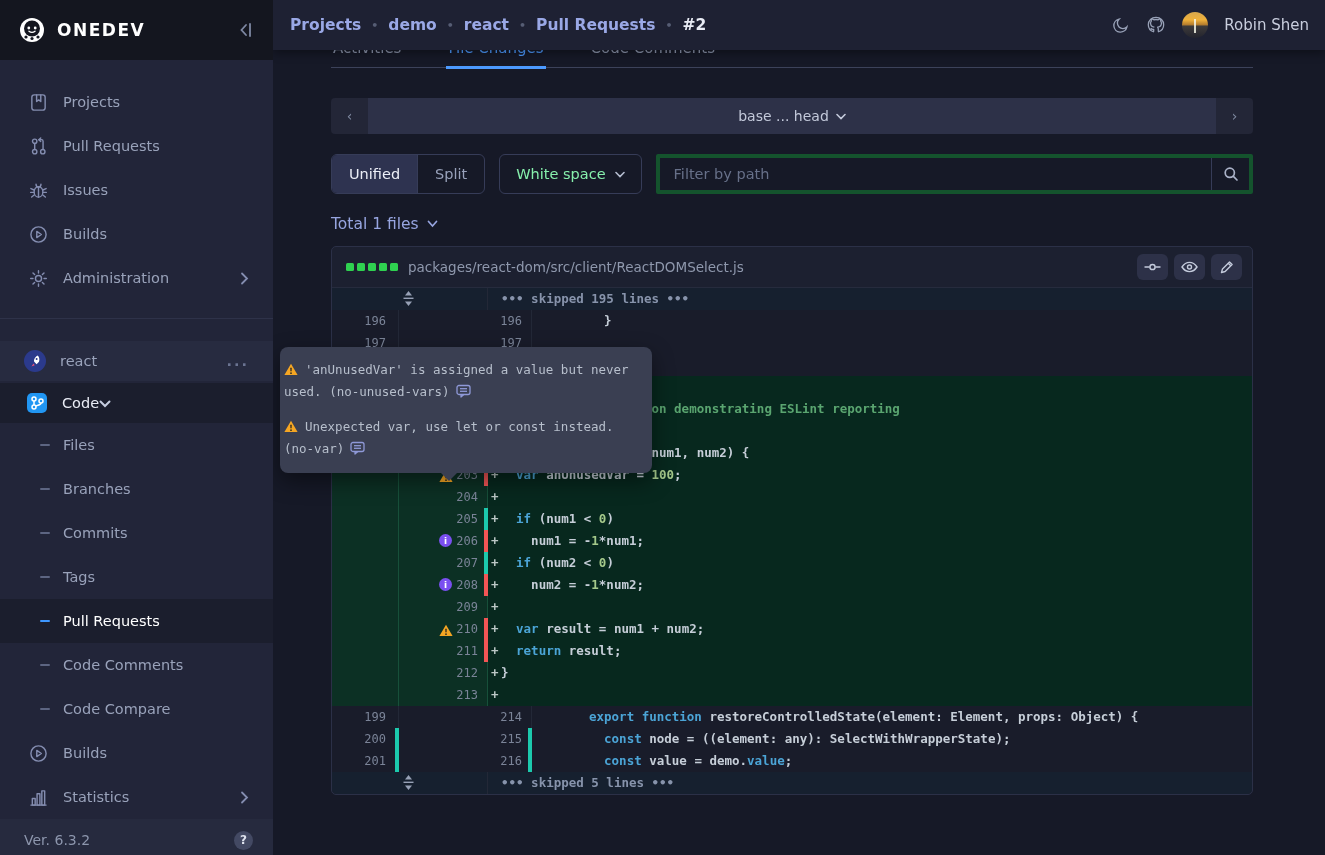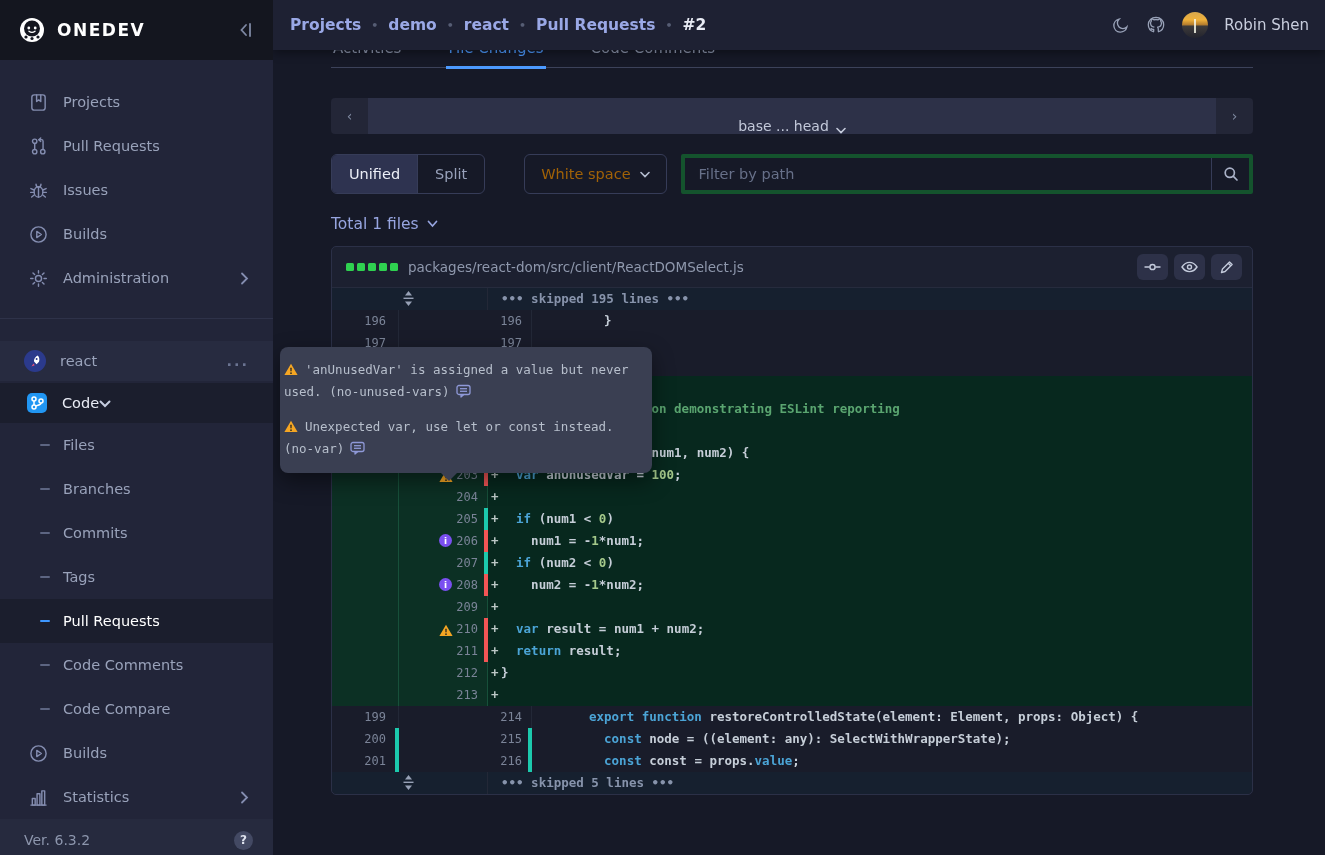--- a/index.html
+++ b/index.html
@@ -58,31 +58,31 @@
   
   .tabs { display:flex; border-bottom:1px solid #3c425a; height:35px; }
   .tab { margin-right:43px; font-size:15px; color:#8d96ad; padding:6px 2px 8px; cursor:pointer; }
   .tab.active { color:#4c9aff; border-bottom:3px solid #4c9aff; margin-bottom:-2px; }
 
   
   .revbar { height:36px; margin-top:30px; background:#232637; border-radius:4px; display:flex;
     overflow:hidden; }
   .rev-cap { width:37px; flex:none; display:flex; align-items:center; justify-content:center;
     color:#7e889f; cursor:pointer; font-size:14px; }
-  .rev-mid { flex:1; background:#2d3148; display:flex; align-items:flex-end; justify-content:center;
+  .rev-mid { flex:1; background:#2d3148; display:flex; align-items:center; justify-content:center;
     color:#c3c9da; font-size:14px; gap:7px; cursor:pointer; }
 
   
   .controls { display:flex; gap:14px; margin-top:20px; height:40px; }
   .seg-group { display:flex; border:1px solid #363c58; border-radius:6px; overflow:hidden; }
   .seg { padding:0 17px; display:flex; align-items:center; font-size:14.5px; color:#98a1ba; cursor:pointer; }
   .seg.active { background:#2e3350; color:#eceff7; }
   .seg + .seg { border-left:1px solid #363c58; }
-  .ws-btn { border:1px solid #363c58; border-radius:6px; padding:16px 16px; color:#a16207;
-    display:flex; align-items:center; gap:9px; font-size:14.5px; cursor:pointer;margin-left:25px; }
+  .ws-btn { border:1px solid #363c58; border-radius:6px; padding:16px 16px; color:#86efac;
+    display:flex; align-items:center; gap:9px; font-size:14.5px; cursor:pointer; }
   .filter-group { flex:1; display:flex; border:4px solid #14532d; border-radius:2px; overflow:hidden; }
   .filter-group input { flex:1; background:transparent; border:none; outline:none; color:#cdd3e2;
     padding:0 14px; font-size:14.5px; font-family:"DejaVu Sans",sans-serif; }
   .filter-group input::placeholder { color:#677089; }
   .search-btn { width:38px; border-left:1px solid #363c58; display:flex; align-items:center;
     justify-content:center; cursor:pointer; }
 
   .total-row { margin-top:21px; color:#97a5e0; font-size:15.5px; display:flex; align-items:center;
     gap:8px; cursor:pointer; width:fit-content; }
 
@@ -515,21 +515,21 @@
                 <div class="d-content"><span class="sign"></span><span><span class="kw">export function</span><span class="pl"> restoreControlledState(element: Element, props: Object) {</span></span></div>
               </div>
               <div class="drow ctx">
                 <div class="g-old">200<span class="bar teal"></span></div>
                 <div class="g-new">215<span class="bar teal"></span></div>
                 <div class="d-content"><span class="sign"></span><span><span class="pl">  </span><span class="kw">const</span><span class="pl"> node = ((element: any): SelectWithWrapperState);</span></span></div>
               </div>
               <div class="drow ctx">
                 <div class="g-old">201<span class="bar teal"></span></div>
                 <div class="g-new">216<span class="bar teal"></span></div>
-                <div class="d-content"><span class="sign"></span><span><span class="pl">  </span><span class="kw">const</span><span class="pl"> const = props.</span><span class="kw">value</span><span class="pl">;</span></span></div>
+                <div class="d-content"><span class="sign"></span><span><span class="pl">  </span><span class="kw">const</span><span class="pl"> value = demo.</span><span class="kw">value</span><span class="pl">;</span></span></div>
               </div>
               <div class="drow skip">
                 <div class="g-skip">
                   <span class="expand-btn"><svg width="13" height="15" viewBox="0 0 13 15">
                       <path d="M6.5 0 10 4.5H3z" fill="#97a1b6"></path>
                       <rect x="1.5" y="6.6" width="10" height="1.4" fill="#97a1b6"></rect>
                       <path d="M6.5 15 3 10.5h7z" fill="#97a1b6"></path>
                     </svg></span>
                 </div>
                 <div class="d-content">••• skipped 5 lines •••</div>

